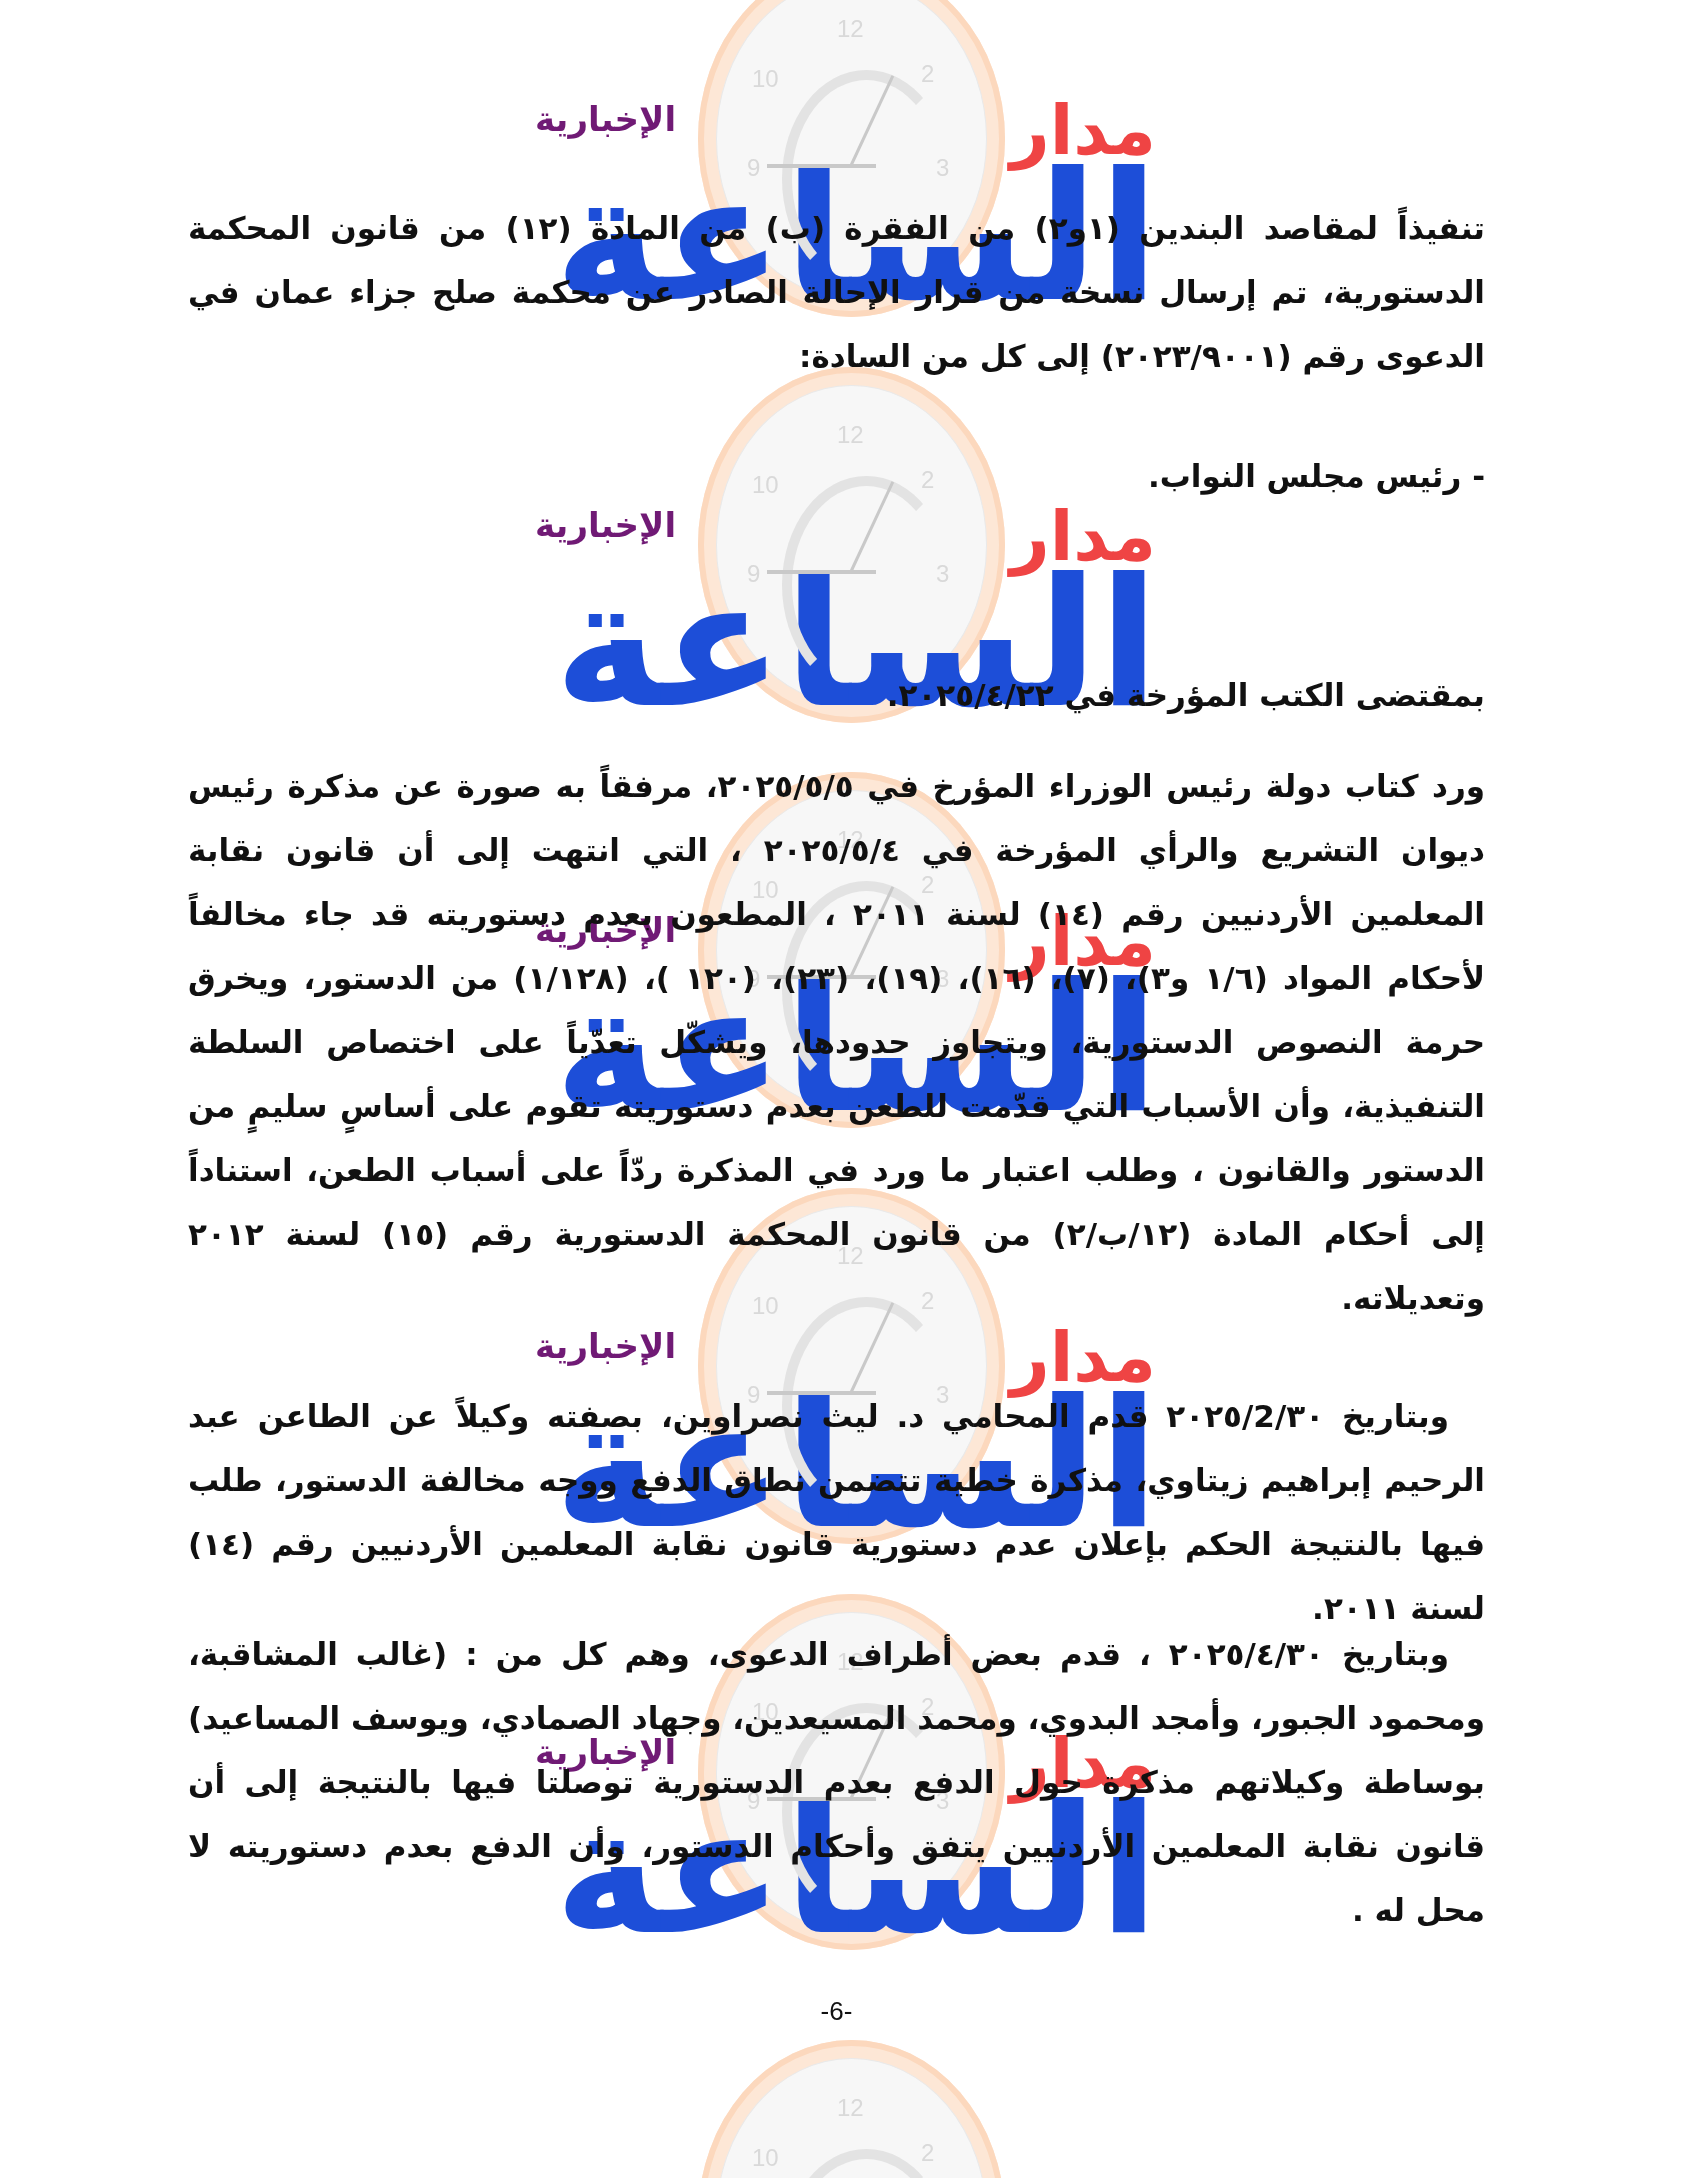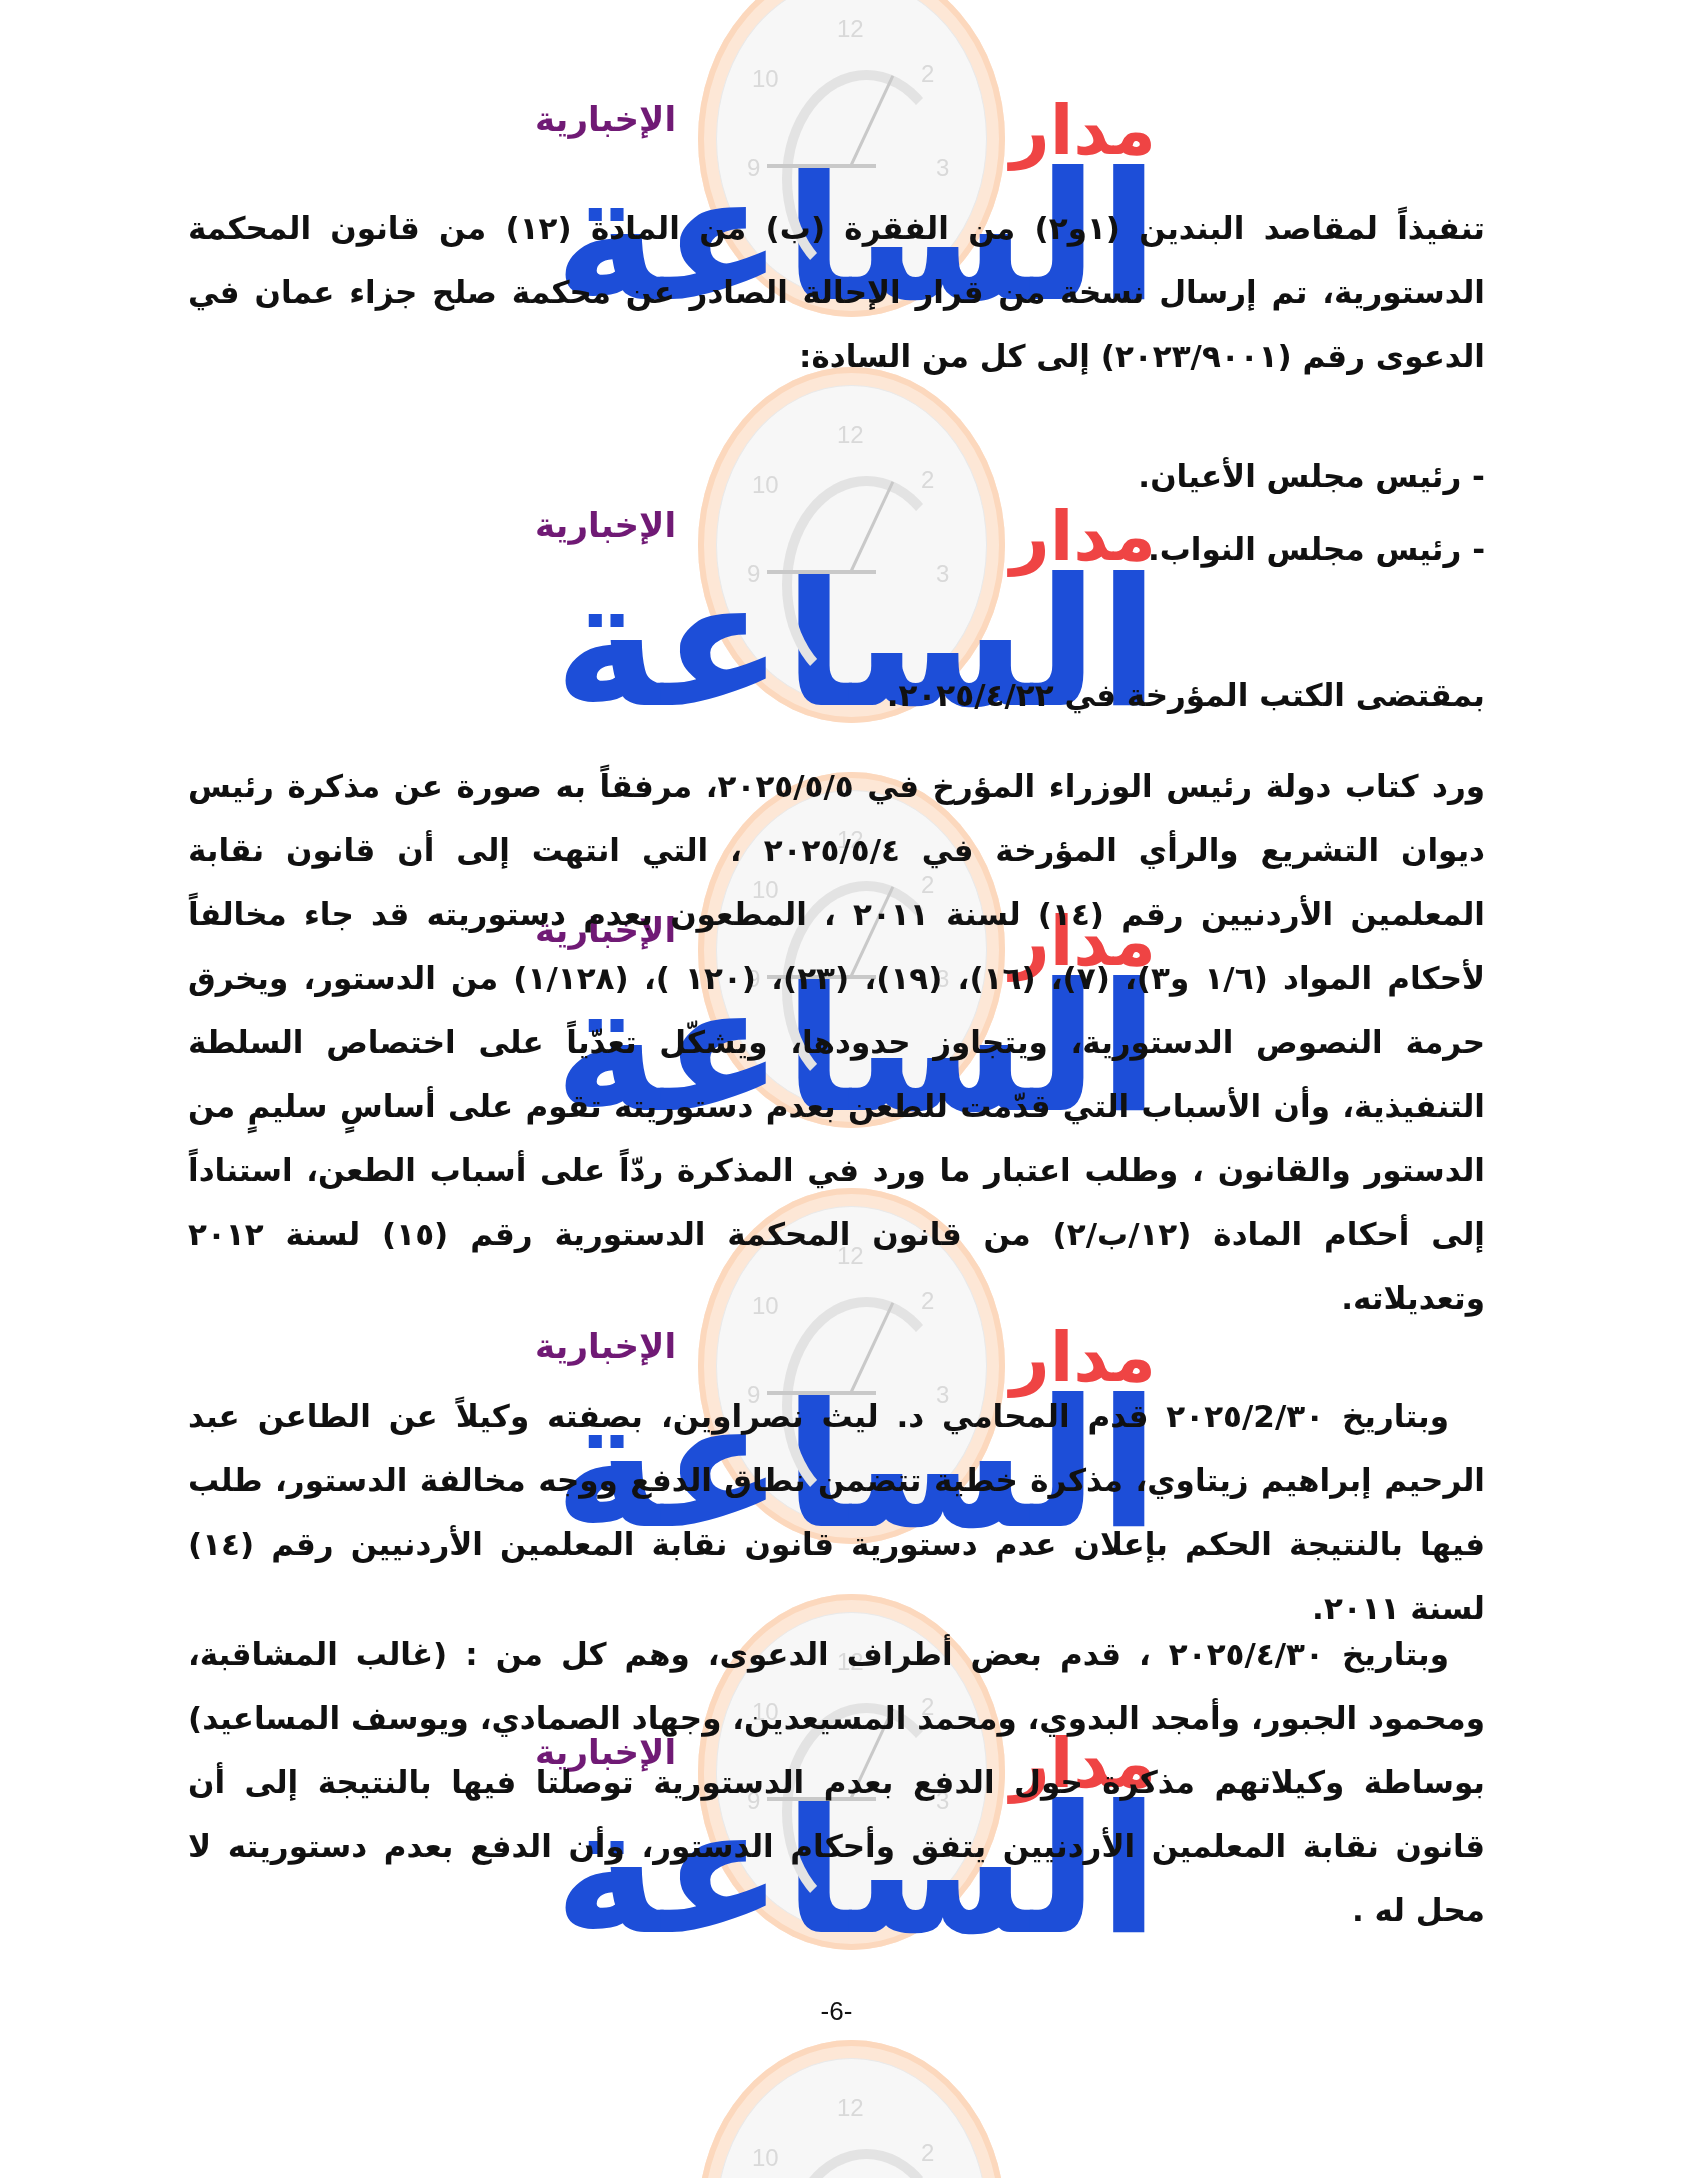--- a/index.html
+++ b/index.html
@@ -153,21 +153,20 @@
     <span class="brand-madar">مدار</span>
 
   </div>
 </div>
 
 <div class="page">
   <div class="doc">
     <p class="para p1">تنفيذاً لمقاصد البندين (١و٢) من الفقرة (ب) من المادة (١٢) من قانون المحكمة الدستورية، تم إرسال نسخة من قرار الإحالة الصادر عن محكمة صلح جزاء عمان في الدعوى رقم (٢٠٢٣/٩٠٠١) إلى كل من السادة:</p>
 
     <div class="list">
-      <p class="list-item">- رئيس مجلس الأعيان.</p>
       <p class="list-item">- رئيس مجلس النواب.</p>
     </div>
 
     <p class="para p-letters">بمقتضى الكتب المؤرخة في ٢٠٢٥/٤/٢٢.</p>
 
     <p class="para p2">ورد كتاب دولة رئيس الوزراء المؤرخ في ٢٠٢٥/٥/٥، مرفقاً به صورة عن مذكرة رئيس ديوان التشريع والرأي المؤرخة في ٢٠٢٥/٥/٤ ، التي انتهت إلى أن قانون نقابة المعلمين الأردنيين رقم (١٤) لسنة ٢٠١١ ، المطعون بعدم دستوريته قد جاء مخالفاً لأحكام المواد (١/٦ و٣)، (٧)، (١٦)، (١٩)، (٢٣)، (١٢٠ )، (١/١٢٨) من الدستور، ويخرق حرمة النصوص الدستورية، ويتجاوز حدودها، ويشكّل تعدّياً على اختصاص السلطة التنفيذية، وأن الأسباب التي قدّمت للطعن بعدم دستوريته تقوم على أساسٍ سليمٍ من الدستور والقانون ، وطلب اعتبار ما ورد في المذكرة ردّاً على أسباب الطعن، استناداً إلى أحكام المادة (١٢/ب/٢) من قانون المحكمة الدستورية رقم (١٥) لسنة ٢٠١٢ وتعديلاته.</p>
 
     <p class="para p3">وبتاريخ ٢٠٢٥/2/٣٠ قدم المحامي د. ليث نصراوين، بصفته وكيلاً عن الطاعن عبد الرحيم إبراهيم زيتاوي، مذكرة خطية تتضمن نطاق الدفع ووجه مخالفة الدستور، طلب فيها بالنتيجة الحكم بإعلان عدم دستورية قانون نقابة المعلمين الأردنيين رقم (١٤) لسنة ٢٠١١.</p>
 
     <p class="para p4">وبتاريخ ٢٠٢٥/٤/٣٠ ، قدم بعض أطراف الدعوى، وهم كل من : (غالب المشاقبة، ومحمود الجبور، وأمجد البدوي، ومحمد المسيعدين، وجهاد الصمادي، ويوسف المساعيد) بوساطة وكيلاتهم مذكرة حول الدفع بعدم الدستورية توصلتا فيها بالنتيجة إلى أن قانون نقابة المعلمين الأردنيين يتفق وأحكام الدستور، وأن الدفع بعدم دستوريته لا محل له .</p>

